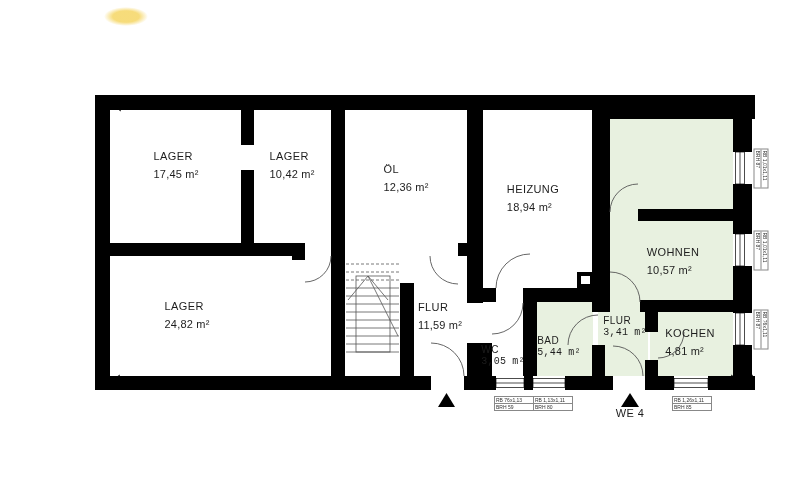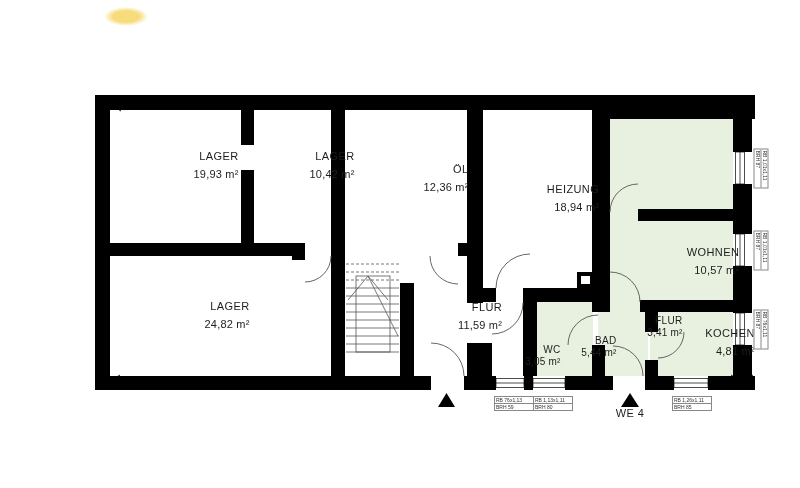--- a/index.html
+++ b/index.html
@@ -2,26 +2,26 @@
 <html><head>
 <meta charset="utf-8">
 <style>
   html,body{margin:0;padding:0;background:#ffffff;}
   .plan{
     position:relative;width:800px;height:488px;background:#ffffff;overflow:hidden;
     font-family:"Liberation Sans", sans-serif;color:#1d1d1d;
   }
   .plan svg{position:absolute;left:0;top:0;}
   .room-label{
-    position:absolute;transform:translateX(-50%);text-align:right;
-    font-size:11px;line-height:13px;letter-spacing:.4px;white-space:nowrap;margin-left:40px;
+    position:absolute;transform:translateX(-50%);text-align:left;
+    font-size:11px;line-height:13px;letter-spacing:.4px;white-space:nowrap;
   }
   .room-label .room-area{margin-top:5px;letter-spacing:.2px;}
   .room-label.small{font-size:10px;line-height:11px;}
-  .room-label.small .room-area{margin-top:1px;}
+  .room-label.small .room-area{margin-top:1px;font-family:Liberation Mono, monospace;}
   .we-label{
     position:absolute;transform:translateX(-50%);font-size:11px;letter-spacing:.4px;white-space:nowrap;
   }
   .win-note{
     position:absolute;background:#ffffff;font-size:5px;line-height:6px;color:#333;
     border:0.5px solid #888;width:38px;
   }
   .win-note div{padding:0 1px;white-space:nowrap;overflow:hidden;}
   .win-note div:first-child{border-bottom:0.5px solid #888;}
   .win-note.rot{transform:rotate(90deg);transform-origin:center center;}
@@ -157,21 +157,21 @@
     </g>
 
     <g fill="#000000">
       <polygon points="438,407 455,407 446.5,393"></polygon>
       <polygon points="621,407 639,407 630,393"></polygon>
     </g>
   </svg>
 
   <div class="room-label" style="left:176px;top:150px">
     <div class="room-name">LAGER</div>
-    <div class="room-area">19,93 m²</div>
+    <div class="room-area">17,45 m²</div>
   </div>
   <div class="room-label" style="left:292px;top:150px">
     <div class="room-name">LAGER</div>
     <div class="room-area">10,42 m²</div>
   </div>
   <div class="room-label" style="left:406px;top:163px">
     <div class="room-name">ÖL</div>
     <div class="room-area">12,36 m²</div>
   </div>
   <div class="room-label" style="left:533px;top:183px">

